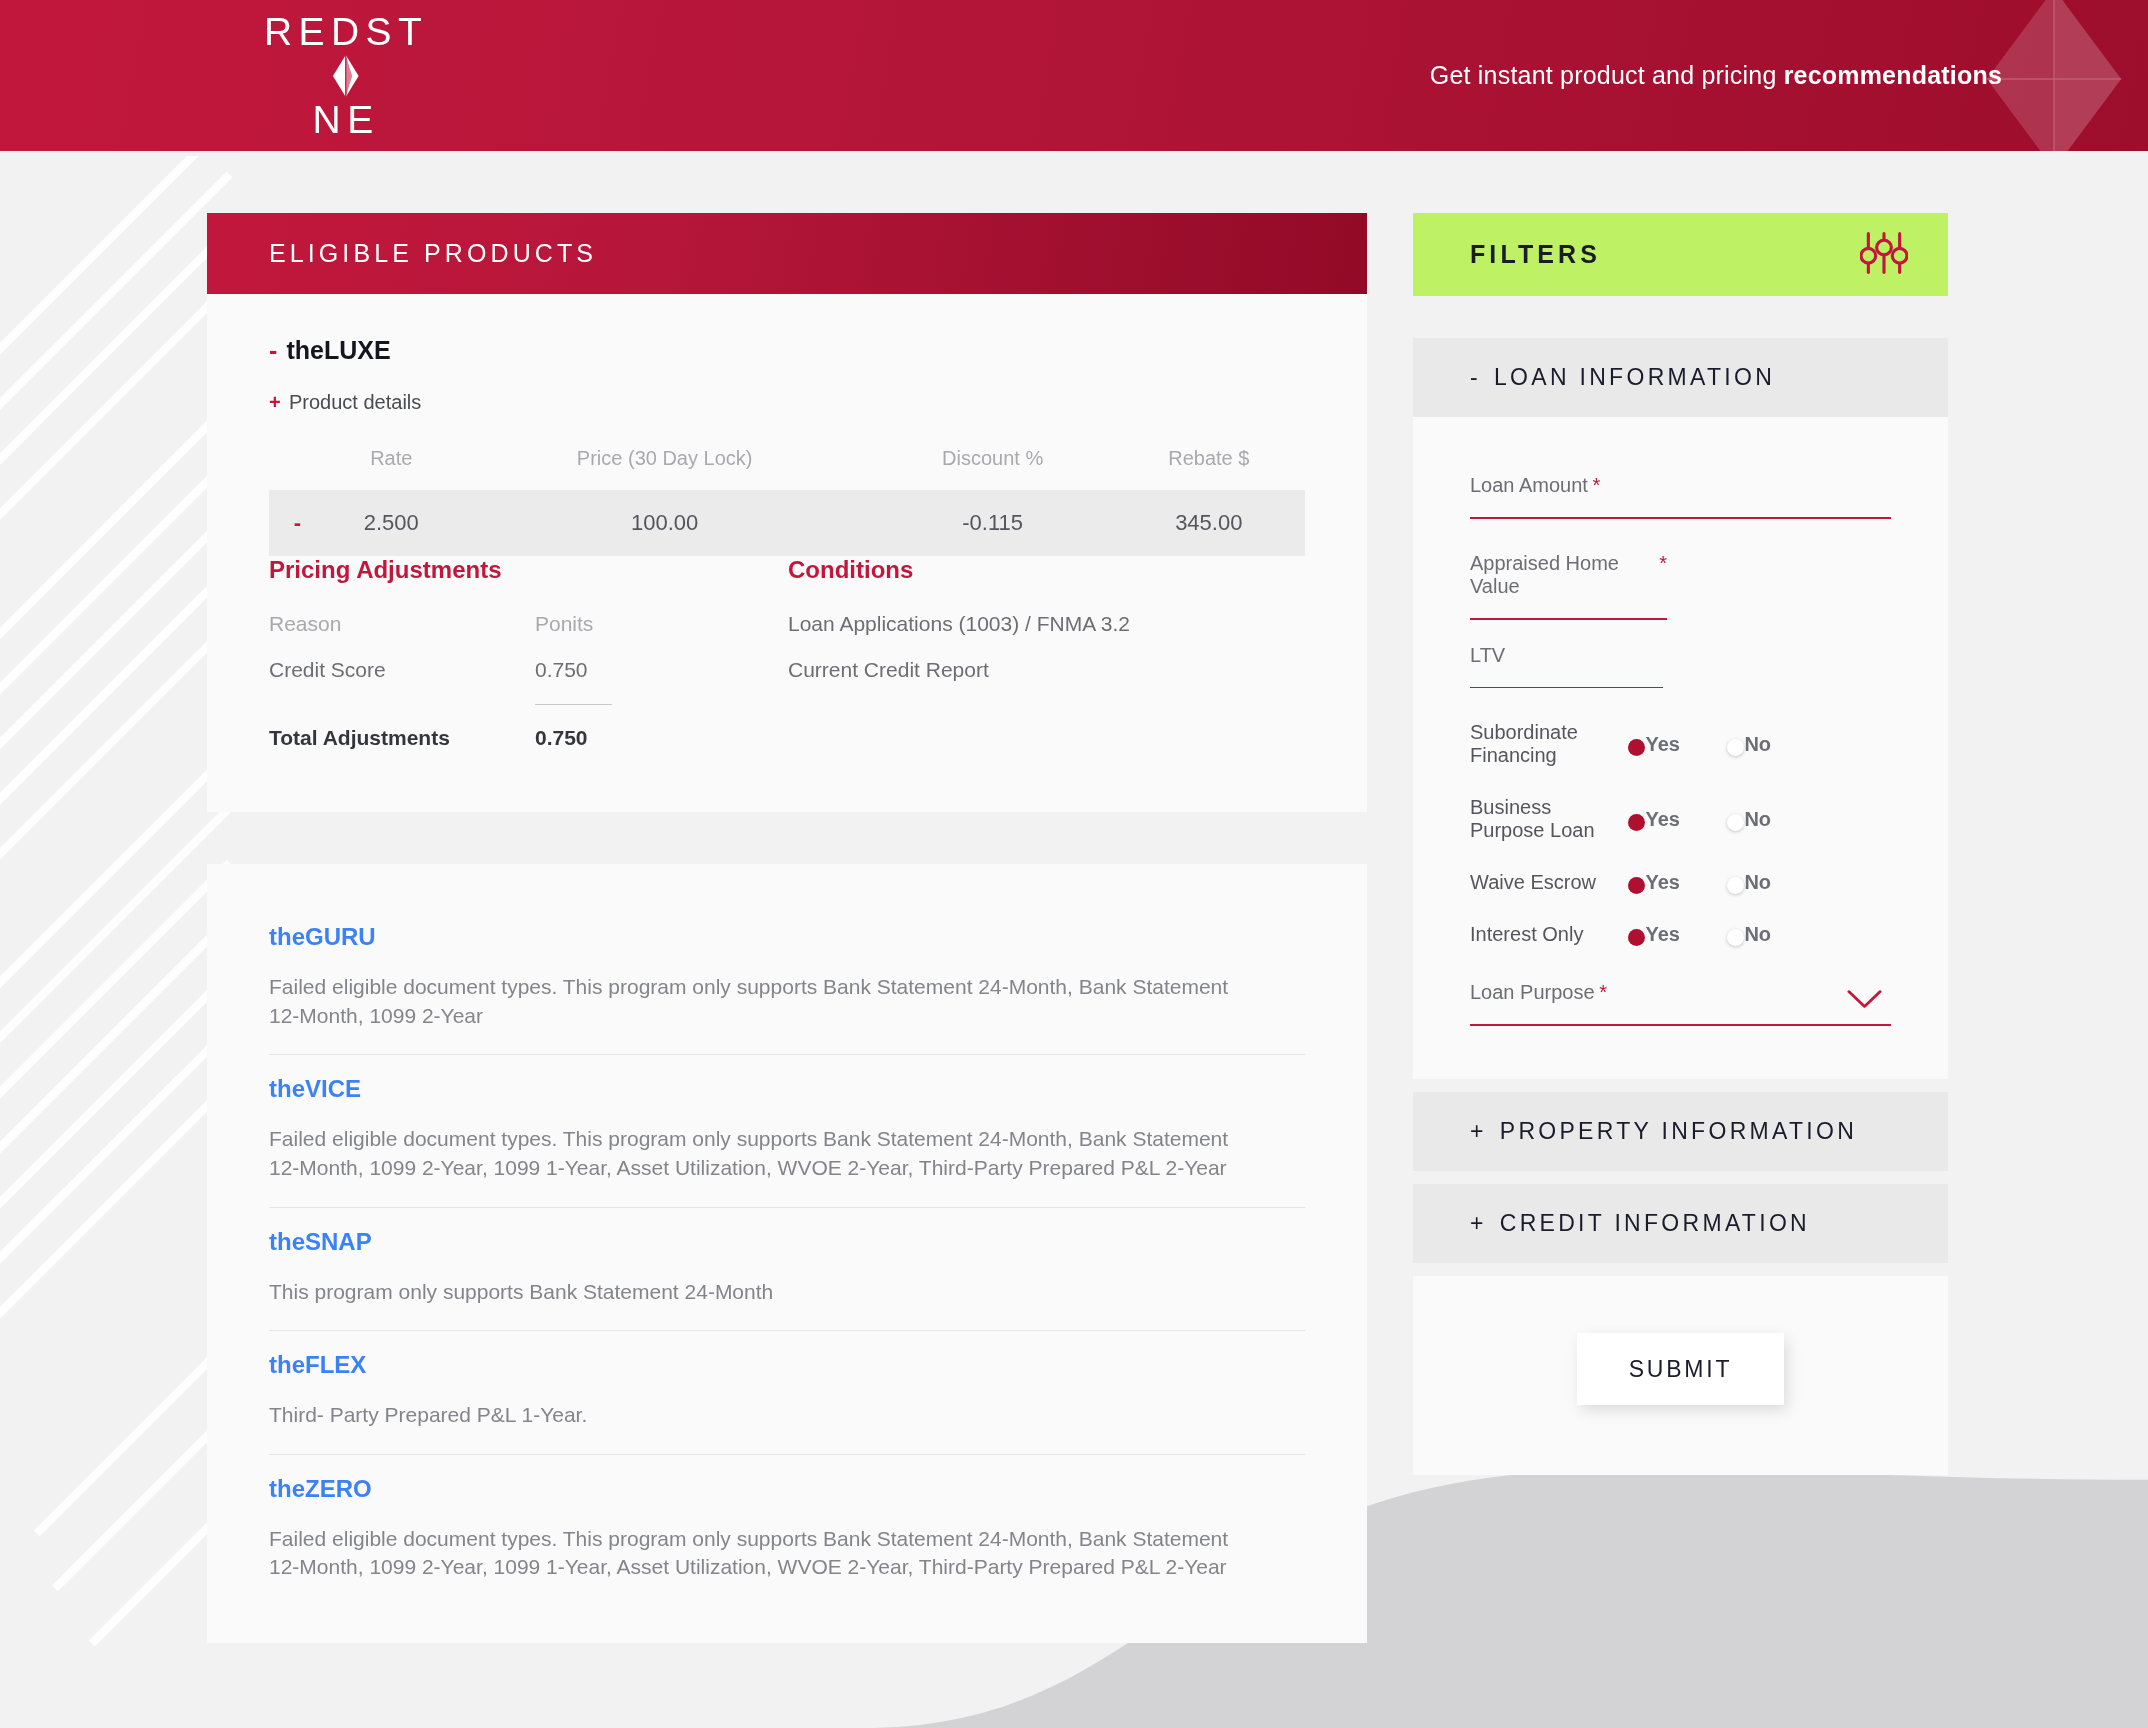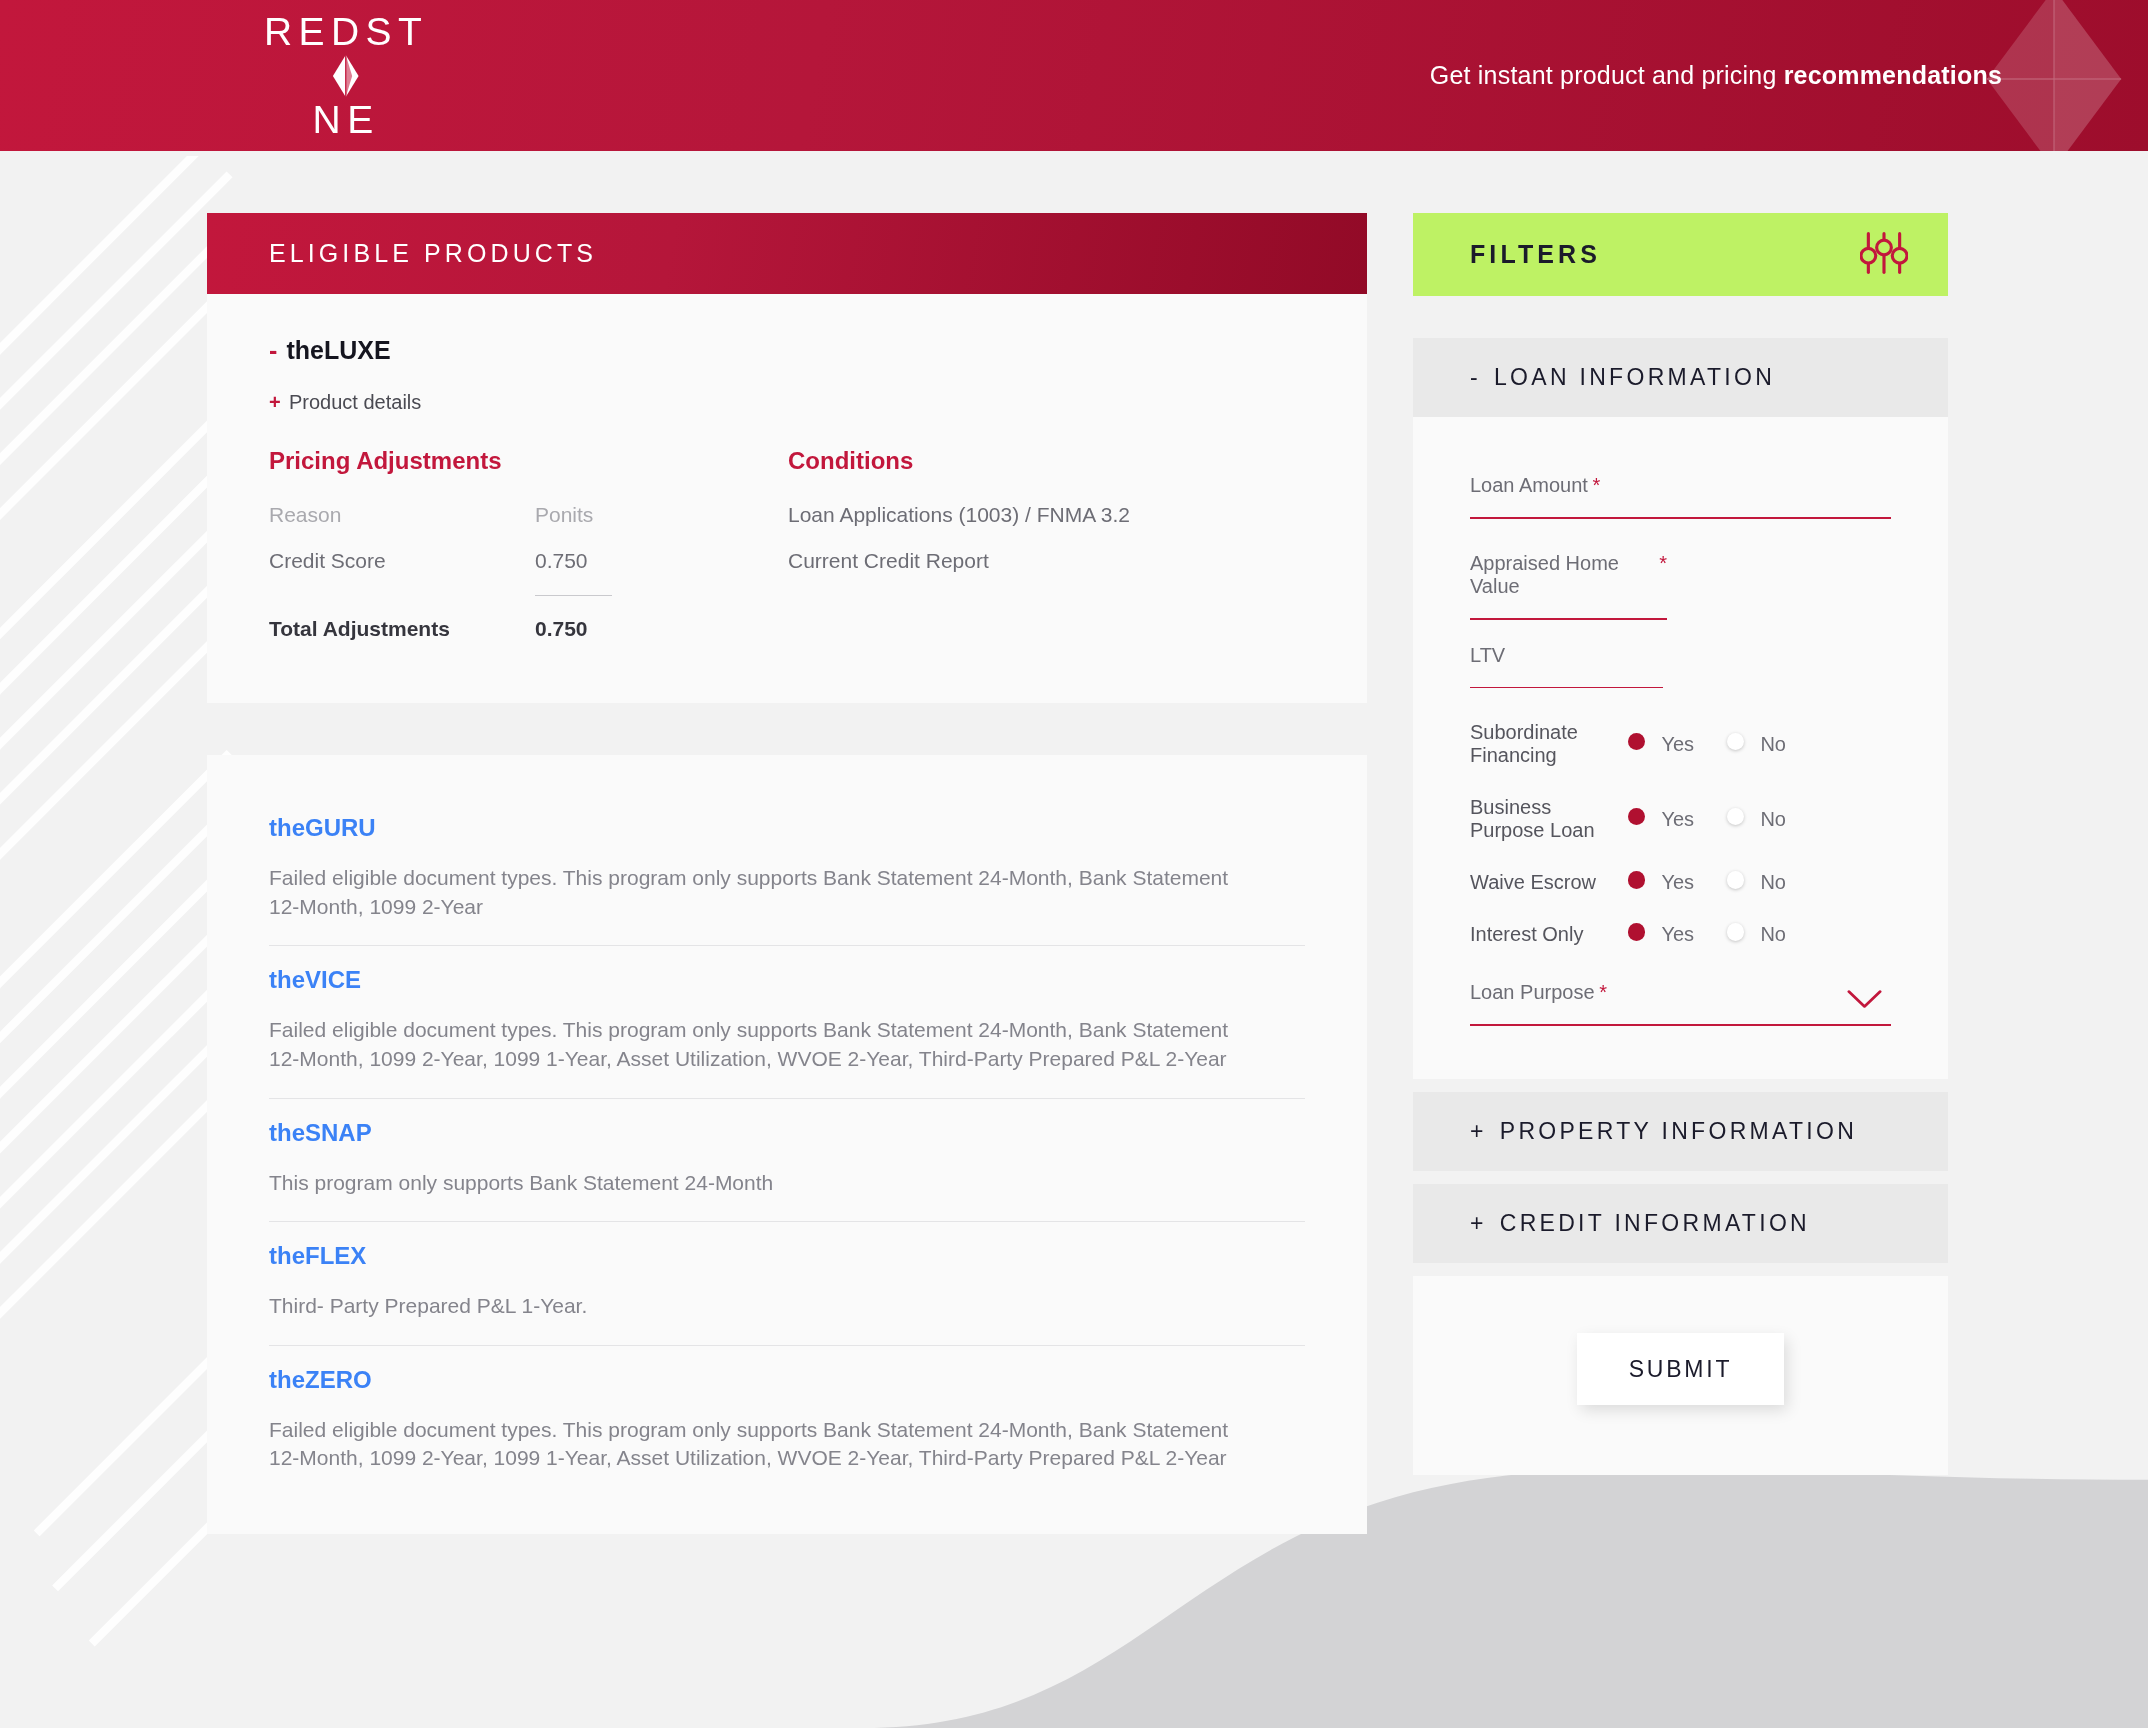--- a/index.html
+++ b/index.html
@@ -243,21 +243,21 @@
   .f-ltv .field-label { color: #6d6d75; }
 
   .toggle-row {
     display: flex;
     align-items: center;
     font-size: 20px;
     color: #55555d;
     margin-bottom: 29px;
   }
   .toggle-row .t-label { width: 158px; }
-  .opt { display: flex; align-items: flex-start; gap: 16px; width: 99px; }
+  .opt { display: flex; align-items: flex-end; gap: 0; width: 99px; font-weight: bold; }
   .radio {
     width: 17.4px; height: 17.4px; border-radius: 50%;
     background: #b01030;
     display: inline-block;
   }
   .radio.off {
     background: #ffffff;
     box-shadow: 0 0.9px 3.7px rgba(0,0,0,.22);
   }
   .opt-label { color: #6d6d75; font-size: 20px; }
@@ -359,20 +359,42 @@
         <div class="prod-title">
           <span class="sign">-</span>
           <span>theLUXE</span>
         </div>
 
         <div class="prod-details">
           <span class="sign">+</span>
           <span>Product details</span>
         </div>
 
+        <table class="rates">
+          <thead>
+            <tr>
+              <th class="col-toggle"></th>
+              <th>Rate</th>
+              <th>Price (30 Day Lock)</th>
+              <th>Discount %</th>
+              <th>Rebate $</th>
+            </tr>
+          </thead>
+          <tbody>
+            <tr>
+              <td class="col-toggle">
+                <span class="rate-toggle">-</span>
+              </td>
+              <td>2.500</td>
+              <td>100.00</td>
+              <td>-0.115</td>
+              <td>345.00</td>
+            </tr>
+          </tbody>
+        </table>
 
         <div class="two-col">
           <div>
             <div class="sub-head">Pricing Adjustments</div>
             <div class="adj-row muted">
               <span class="lbl">Reason</span>
               <span class="val">Ponits</span>
             </div>
             <div class="adj-row">
               <span class="lbl">Credit Score</span>

